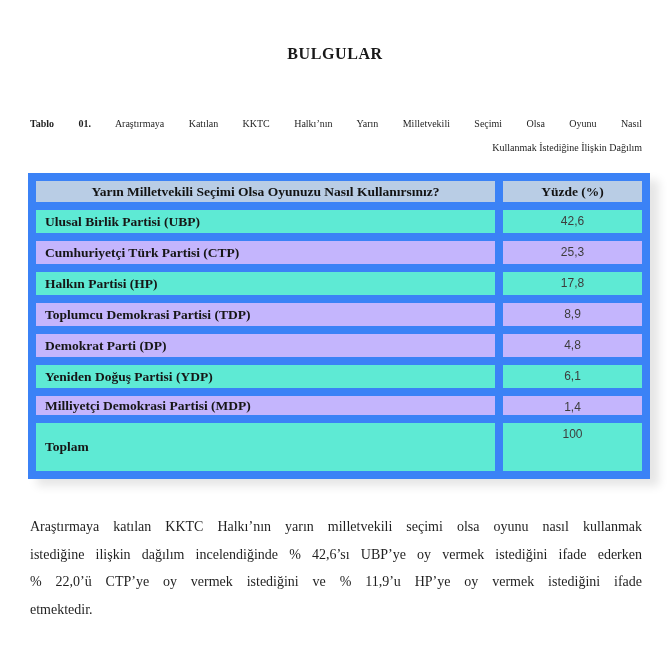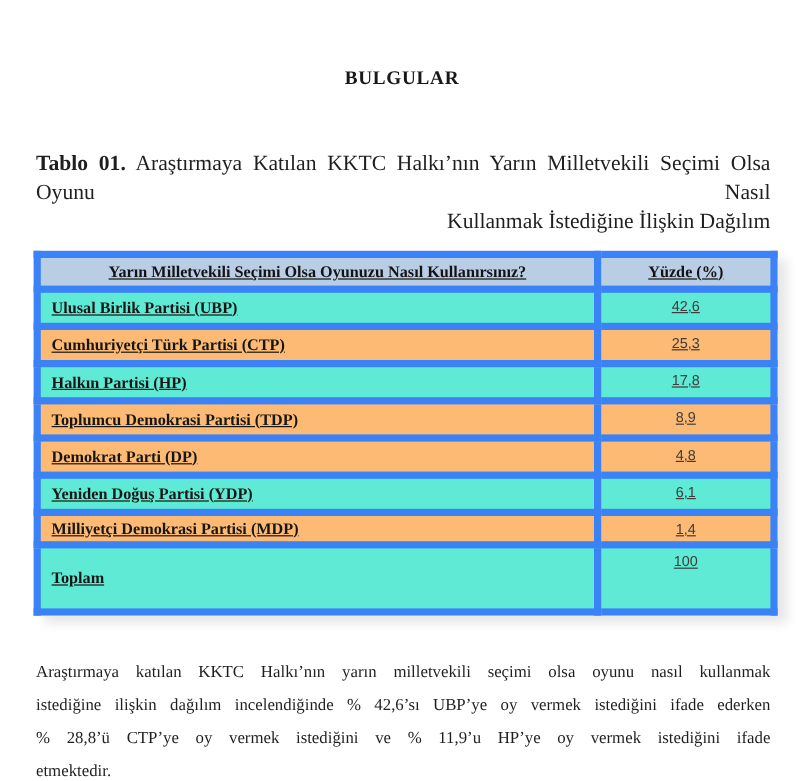--- a/index.html
+++ b/index.html
@@ -22,27 +22,27 @@
   }
   .content {
     width: 614px;
     margin: 0 auto 0 28px;
   }
   .doc-title {
     font-size: 16px;
     font-weight: 700;
     letter-spacing: 0.6px;
     text-align: center;
-    margin: 12px;
+    margin: 0;
     line-height: 20px;
     color: #181818;
   }
   .caption {
     margin: 48px 0 0 2px;
-    font-size: 18px;
+    font-size: 10px;
     line-height: 24px;
     color: #1f1f1f;
   }
   .cap-line {
     display: block;
     text-align: justify;
     text-align-last: justify;
   }
   .cap-line-last {
     display: block;
@@ -53,23 +53,22 @@
   }
   .results-table {
     border-collapse: collapse;
     margin-top: 13px;
     width: 614px;
     table-layout: fixed;
     box-shadow: 9px 7px 9px rgba(0,0,0,0.10);
   }
   .results-table th,
   .results-table td {
-    border: 6px solid #3b82f6;
+    border: 8px solid #3b82f6;
     box-sizing: border-box;
-    text-decoration: underline;
   }
   .col-question { width: 467px; }
   .col-percent  { width: 147px; }
   .header-row th {
     background: #b9cde5;
     height: 29px;
     font-size: 13.5px;
     font-weight: 700;
     text-align: center;
     vertical-align: middle;
@@ -88,21 +87,21 @@
     font-family: "Liberation Sans", "DejaVu Sans", sans-serif;
     font-size: 12px;
     font-weight: 400;
     color: #3d3d3d;
     text-align: center;
     vertical-align: top;
     padding-top: 4px;
   }
   .data-row    { height: 31px; }
   .row-shade td { background: #5eead4; }
-  .row-plain td { background: #fdba74; }
+  .row-plain td { background: #c4b5fd; }
   .row-mdp     { height: 27px; padding-left: 28px; }
   .row-total   { height: 56px; }
   .body-par {
     margin: 34px 0 0 2px;
     font-size: 14px;
     line-height: 27.5px;
     color: #1f1f1f;
   }
   .par-line {
     display: block;
@@ -170,18 +169,18 @@
         <tr class="data-row row-shade row-total">
           <td class="label-cell">Toplam</td>
           <td class="value-cell">100</td>
         </tr>
       </tbody>
     </table>
 
     <p class="body-par">
       <span class="par-line">Araştırmaya katılan KKTC Halkı’nın yarın milletvekili seçimi olsa oyunu nasıl kullanmak</span>
       <span class="par-line">istediğine ilişkin dağılım incelendiğinde % 42,6’sı UBP’ye oy vermek istediğini ifade ederken</span>
-      <span class="par-line">% 28,8’ü CTP’ye oy vermek istediğini ve % 11,9’u HP’ye oy vermek istediğini ifade</span>
+      <span class="par-line">% 22,0’ü CTP’ye oy vermek istediğini ve % 11,9’u HP’ye oy vermek istediğini ifade</span>
       <span class="par-line-last">etmektedir.</span>
     </p>
 
   </div>
 </div>
 
 </body></html>

